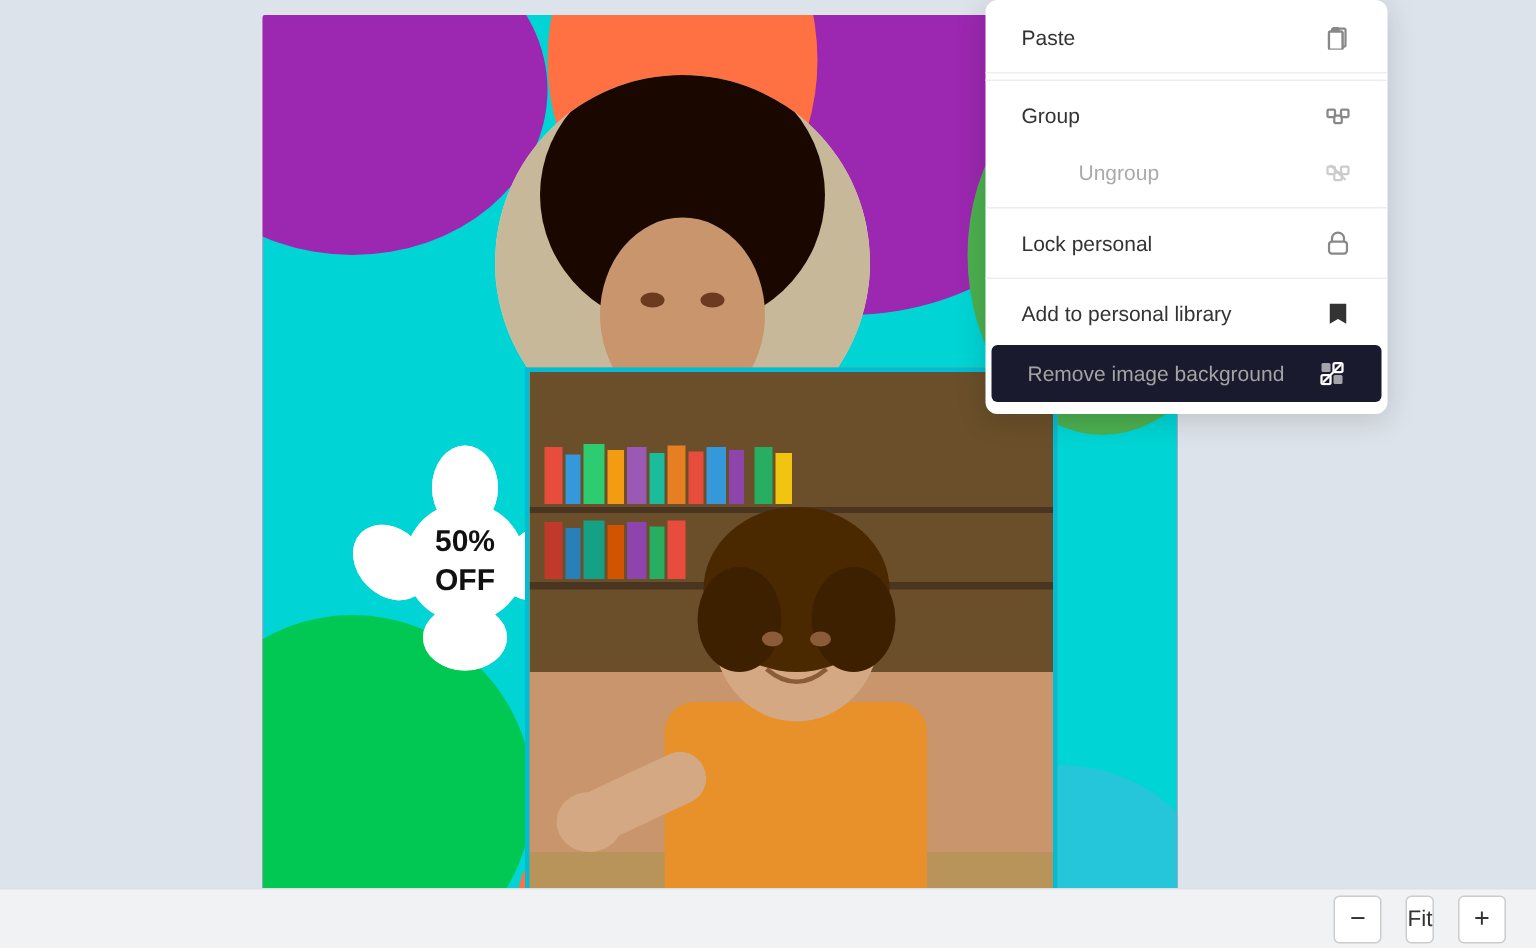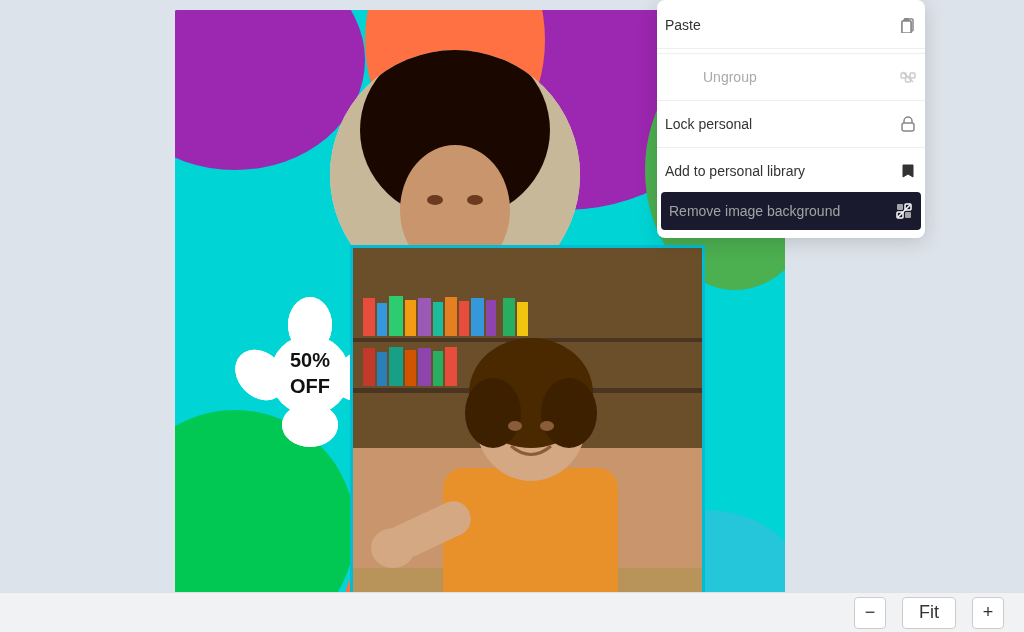--- a/index.html
+++ b/index.html
@@ -55,28 +55,28 @@
       background: white;
       border: 1px solid #ccc;
       display: flex;
       align-items: center;
       justify-content: center;
       cursor: pointer;
       font-size: 18px;
       color: #333;
     }
     .zoom-fit {
-      padding: 0 16px;
+      padding: 0 0;
       height: 32px;
       background: white;
       border: 1px solid #ccc;
       border-radius: 4px;
       display: flex;
       align-items: center;
-      font-size: 18px;
+      font-size: 15px;
       font-weight: 500;
       cursor: pointer;
       color: #333;
     }
 
     
     .context-menu {
       position: absolute;
       top: 0px;
       left: 657px;
@@ -85,21 +85,21 @@
       border-radius: 8px;
       box-shadow: 0 4px 20px rgba(0,0,0,0.15);
       padding: 6px 0;
       z-index: 100;
     }
 
     .menu-item {
       display: flex;
       align-items: center;
       justify-content: space-between;
-      padding: 10px 8px;
+      padding: 10px 24px;
       cursor: pointer;
       font-size: 14px;
       color: #333;
       transition: background 0.1s;
     }
     .menu-item.disabled {
       color: #aaa;
       cursor: default;
       margin-left: 38px;
     }
@@ -278,20 +278,32 @@
         <rect x="4" y="1" width="5" height="3" rx="1" fill="#888"></rect>
       </svg>
     </span>
   </div>
 
   <div class="menu-divider"></div>
 
 
   <div class="menu-divider"></div>
 
+  <div class="menu-item">
+    <span class="menu-item-left">
+      <span>Group</span>
+    </span>
+    <span class="menu-icon">
+      <svg width="16" height="16" viewBox="0 0 16 16" fill="none" xmlns="http://www.w3.org/2000/svg">
+        <rect x="1" y="4" width="5" height="5" rx="1" stroke="#888" stroke-width="1.5" fill="none"></rect>
+        <rect x="10" y="4" width="5" height="5" rx="1" stroke="#888" stroke-width="1.5" fill="none"></rect>
+        <rect x="5.5" y="8" width="5" height="5" rx="1" stroke="#888" stroke-width="1.5" fill="none"></rect>
+      </svg>
+    </span>
+  </div>
 
   <div class="menu-item disabled">
     <span class="menu-item-left">
       <span>Ungroup</span>
     </span>
     <span class="menu-icon">
       <svg width="16" height="16" viewBox="0 0 16 16" fill="none" xmlns="http://www.w3.org/2000/svg">
         <rect x="1" y="4" width="5" height="5" rx="1" stroke="#ccc" stroke-width="1.5" fill="none"></rect>
         <rect x="10" y="4" width="5" height="5" rx="1" stroke="#ccc" stroke-width="1.5" fill="none"></rect>
         <rect x="5.5" y="8" width="5" height="5" rx="1" stroke="#ccc" stroke-width="1.5" fill="none"></rect>

